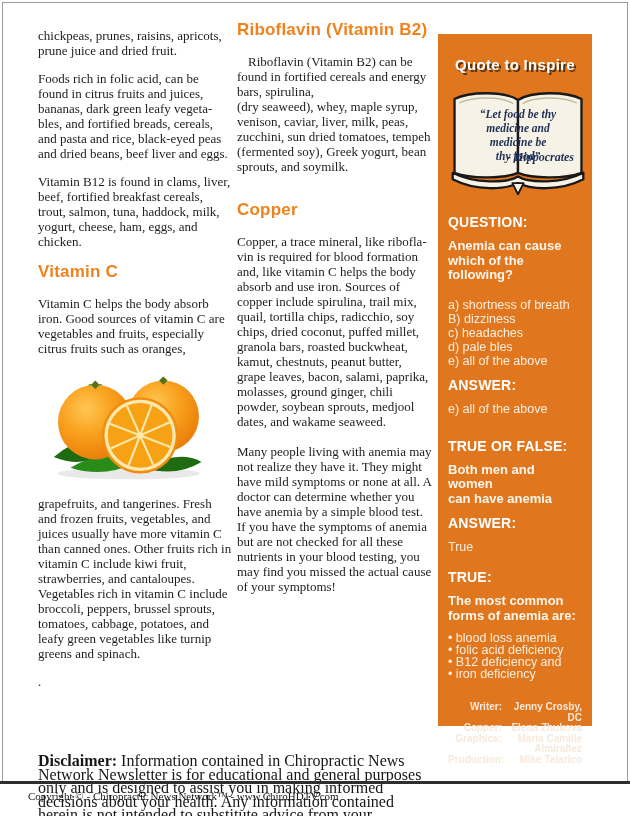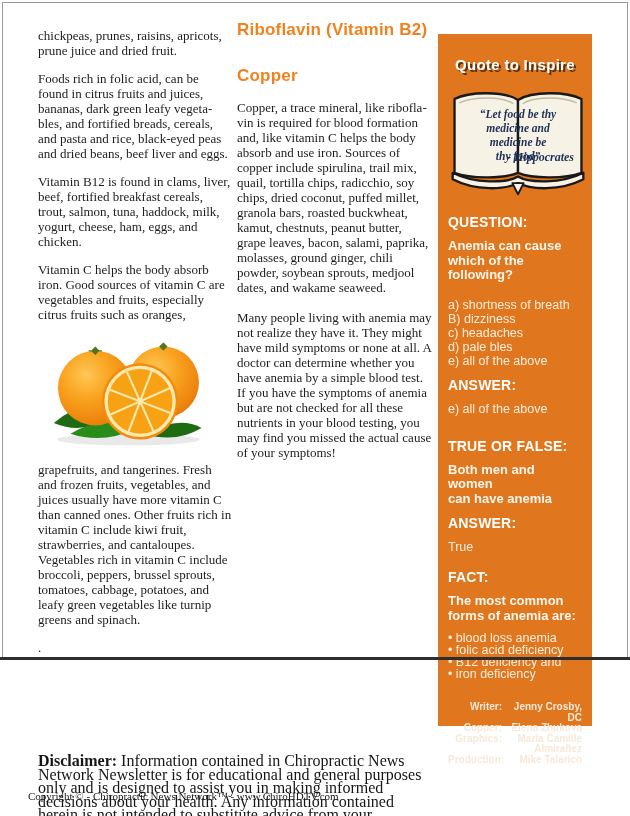--- a/index.html
+++ b/index.html
@@ -1,17 +1,17 @@
 <!DOCTYPE html>
 <html><head>
 <meta charset="utf-8">
 <style>
   html,body{margin:0;padding:0;background:#ffffff;}
   body{width:630px;height:816px;overflow:hidden;font-family:"Liberation Serif",serif;}
-  .page{position:relative;width:630px;height:660px;background:#fff;}
+  .page{position:relative;width:630px;height:784px;background:#fff;}
   .frame{position:absolute;inset:2px;border:1px solid #9b9b9b;pointer-events:none;}
   .bottom-rule{position:absolute;left:0;right:0;bottom:0;height:3px;background:#2e2e2e;}
 
   
   .col{position:absolute;font-size:13px;line-height:15px;color:#1c1c1c;}
   .col p{margin:0 0 13px 0;}
   .col1{left:38px;top:28px;width:194px;}
   .col2{left:237px;top:14px;width:196px;}
   .section-heading{font-family:"Liberation Sans",sans-serif;font-weight:700;color:#F0821E;
     font-size:17px;line-height:20px;margin:6px 0 14px 0;letter-spacing:.2px;}
@@ -57,20 +57,21 @@
 </head>
 <body>
 
 <div class="page">
   <div class="frame"></div>
 
   <div class="col col1">
     <p>chickpeas, prunes, raisins, apricots, prune juice and dried fruit.</p>
     <p>Foods rich in folic acid, can be found in citrus fruits and juices, bananas, dark green leafy vegeta­bles, and fortified breads, cereals, and pasta and rice, black-eyed peas and dried beans, beef liver and eggs.</p>
     <p>Vitamin B12 is found in clams, liver, beef, fortified breakfast cereals, trout, salmon, tuna, haddock, milk, yogurt, cheese, ham, eggs, and chicken.</p>
+    <h2 class="section-heading">Vitamin C</h2>
     <p>Vitamin C helps the body absorb iron. Good sources of vitamin C are vegetables and fruits, especially citrus fruits such as oranges,</p>
 
     <div class="oranges-wrap">
       <svg viewBox="0 0 190 135" xmlns="http://www.w3.org/2000/svg" aria-hidden="true">
         <defs>
           <radialGradient id="orangeG" cx="38%" cy="32%" r="75%">
             <stop offset="0%" stop-color="#FFC755"></stop>
             <stop offset="45%" stop-color="#F9A21E"></stop>
             <stop offset="100%" stop-color="#E87907"></stop>
           </radialGradient>
@@ -101,20 +102,22 @@
         </g>
       </svg>
     </div>
 
     <p>grapefruits, and tangerines. Fresh and frozen fruits, vegetables, and juices usually have more vitamin C than canned ones. Other fruits rich in vitamin C include kiwi fruit, strawberries, and cantaloupes. Vegetables rich in vitamin C include broccoli, peppers, brussel sprouts, tomatoes, cabbage, potatoes, and leafy green vegetables like turnip greens and spinach.</p>
     <p class="stray">.</p>
   </div>
 
   <div class="col col2">
     <h2 class="section-heading">Riboflavin (Vitamin B2)</h2>
+    <p class="pre indent-first">Riboflavin (Vitamin B2) can be found in fortified cereals and energy bars, spirulina,
+(dry seaweed), whey, maple syrup, venison, caviar, liver, milk, peas, zucchini, sun dried tomatoes, tempeh (fermented soy), Greek yogurt, bean sprouts, and soymilk.</p>
     <h2 class="section-heading" style="margin-top:26px;">Copper</h2>
     <p>Copper, a trace mineral, like ribofla­vin is required for blood formation and, like vitamin C helps the body absorb and use iron. Sources of copper include spirulina, trail mix, quail, tortilla chips, radicchio, soy chips, dried coconut, puffed millet, granola bars, roasted buckwheat, kamut, chestnuts, peanut butter, grape leaves, bacon, salami, papri­ka, molasses, ground ginger, chili powder, soybean sprouts, medjool dates, and wakame seaweed.</p>
     <p style="margin-top:15px;">Many people living with anemia may not realize they have it. They might have mild symptoms or none at all. A doctor can determine whether you have anemia by a simple blood test. If you have the symptoms of anemia but are not checked for all these nutrients in your blood testing, you may find you missed the actual cause of your symptoms!</p>
   </div>
 
   <div class="sidebar">
     <div class="sb-title">Quote to Inspire</div>
 
     <div class="book">
       <svg viewBox="0 0 150 118" xmlns="http://www.w3.org/2000/svg" aria-hidden="true">
@@ -145,21 +148,21 @@
     </div>
     <h3 class="sb-h mt-s">ANSWER:</h3>
     <p class="sb-text mt-s">e) all of the above</p>
 
     <h3 class="sb-h mt-l">TRUE OR FALSE:</h3>
     <p class="sb-bold pre mt-s">Both men and women
 can have anemia</p>
     <h3 class="sb-h mt-s">ANSWER:</h3>
     <p class="sb-text mt-s">True</p>
 
-    <h3 class="sb-h mt-m">FACT:</h3>
+    <h3 class="sb-h mt-m">TRUE:</h3>
     <p class="sb-bold pre mt-s">The most common
 forms of anemia are:</p>
     <div class="sb-text sb-bullets mt-s">
       <div>• blood loss anemia</div>
       <div>• folic acid deficiency</div>
       <div>• B12 deficiency and</div>
       <div>• iron deficiency</div>
     </div>
 
     <div class="credits">

